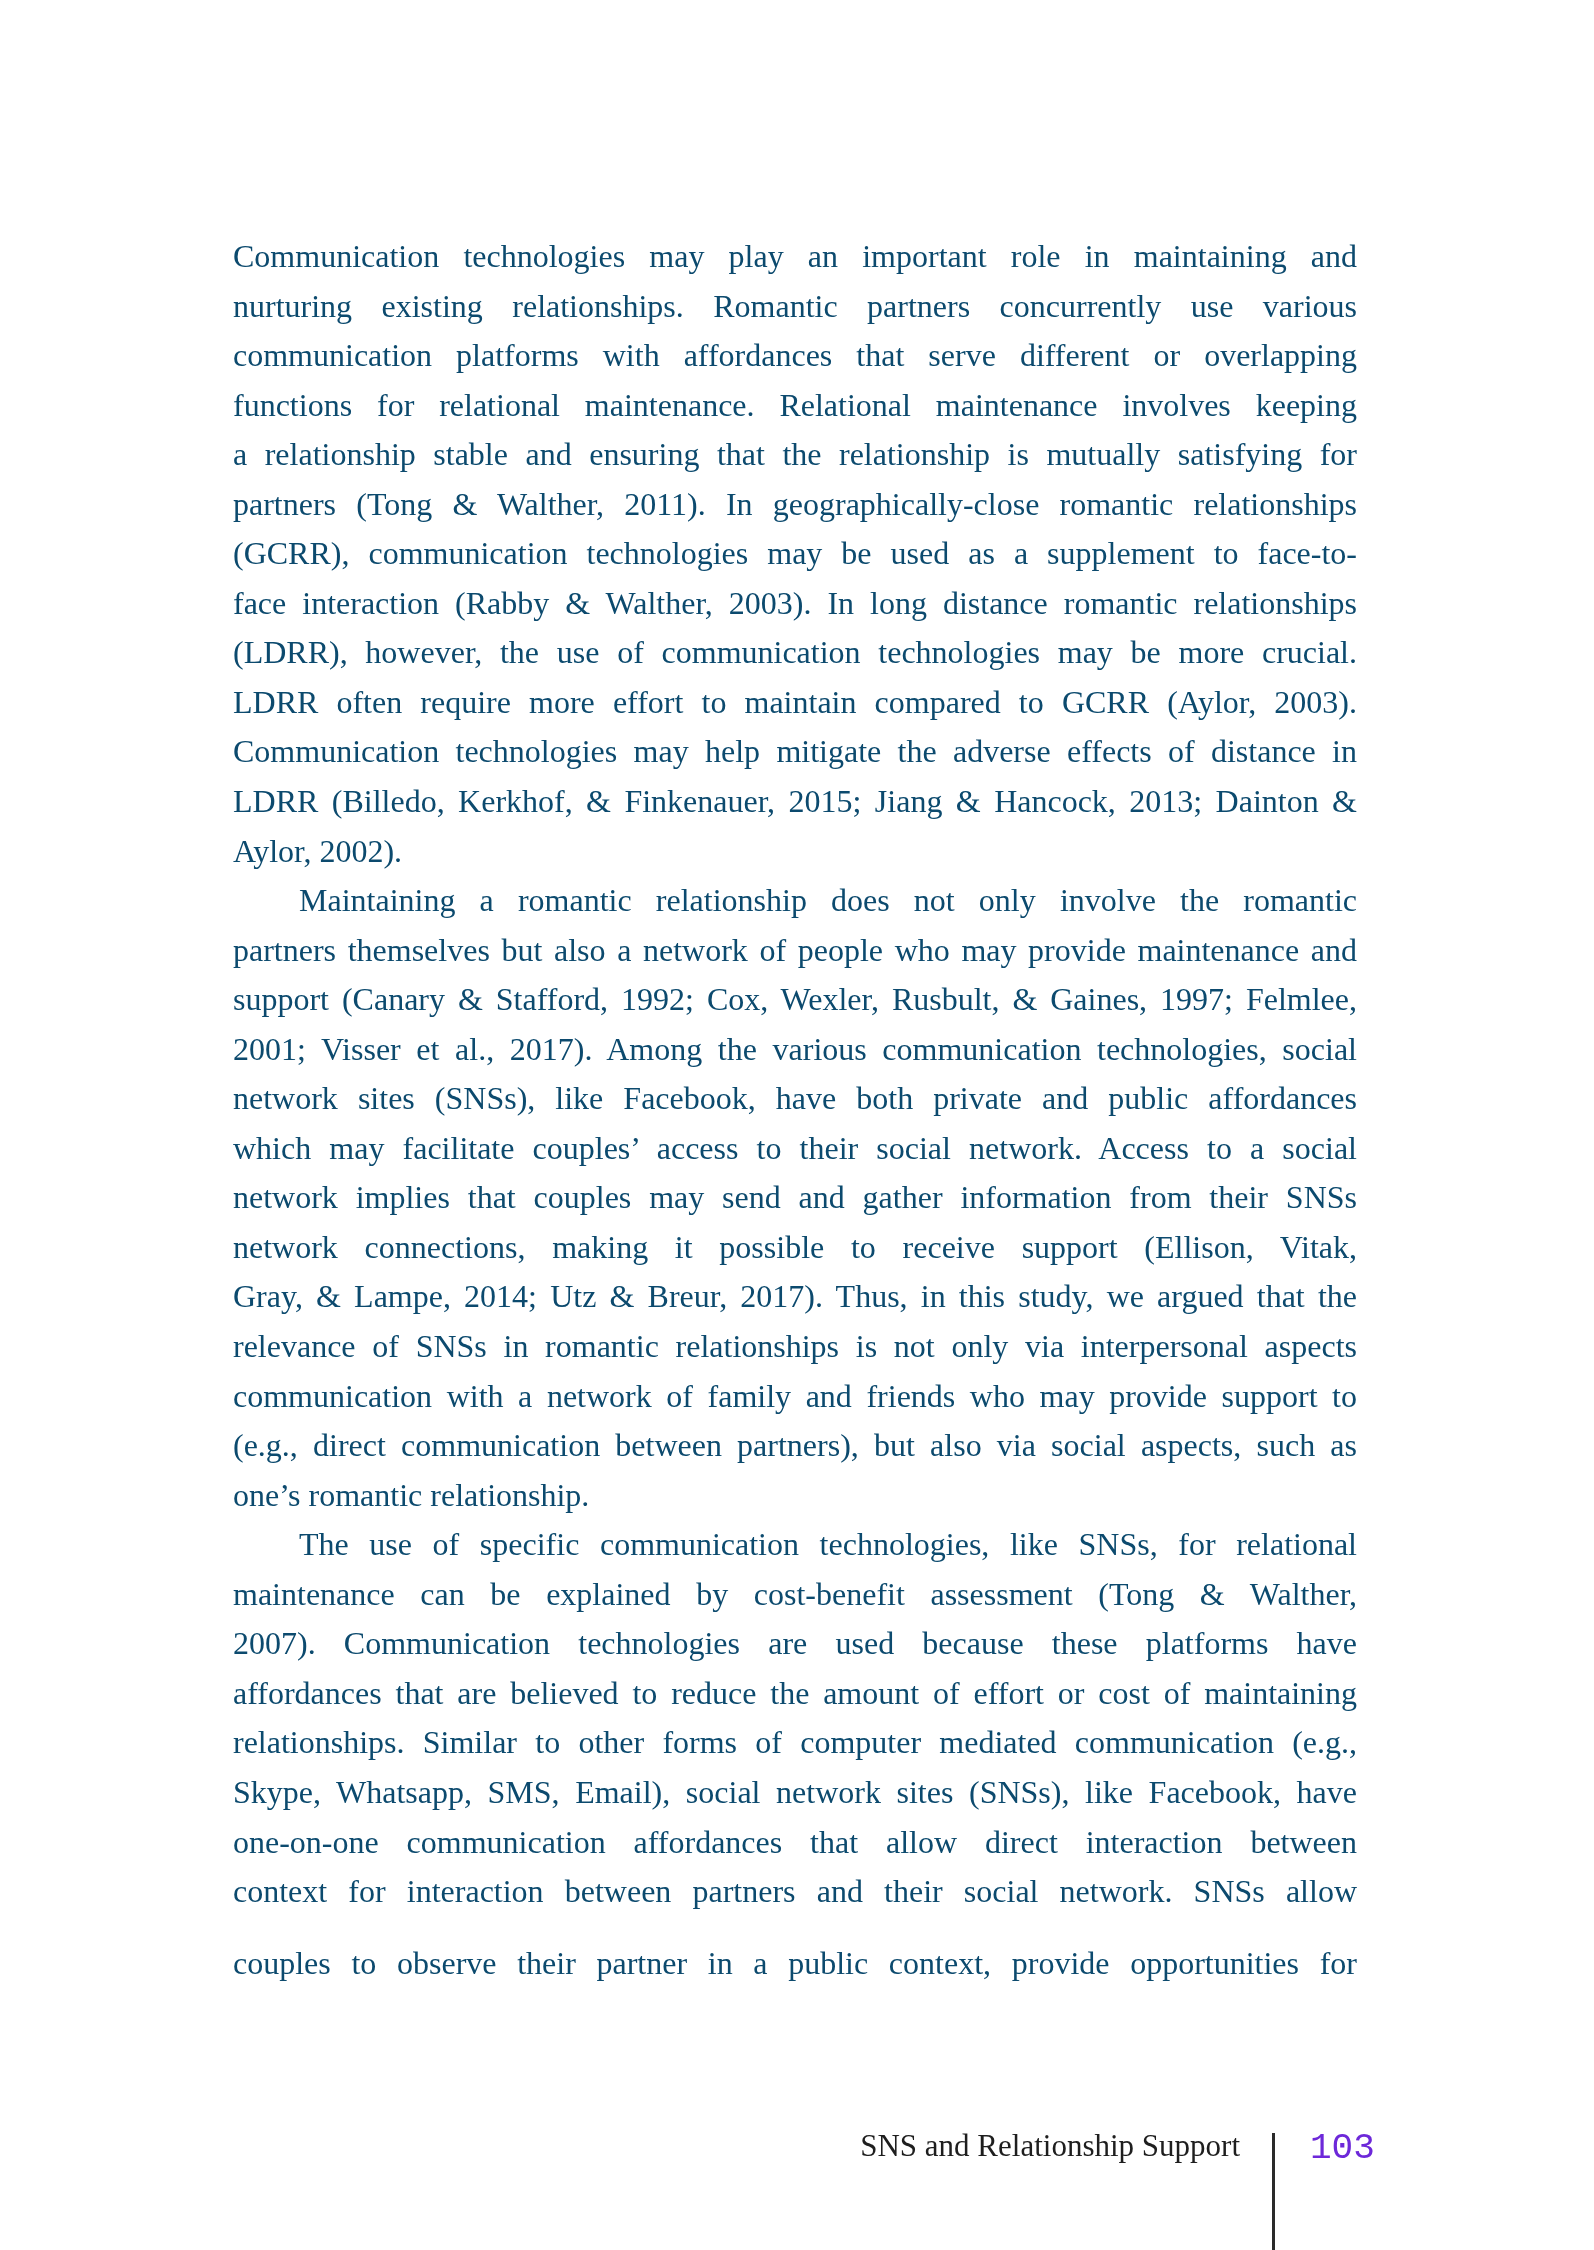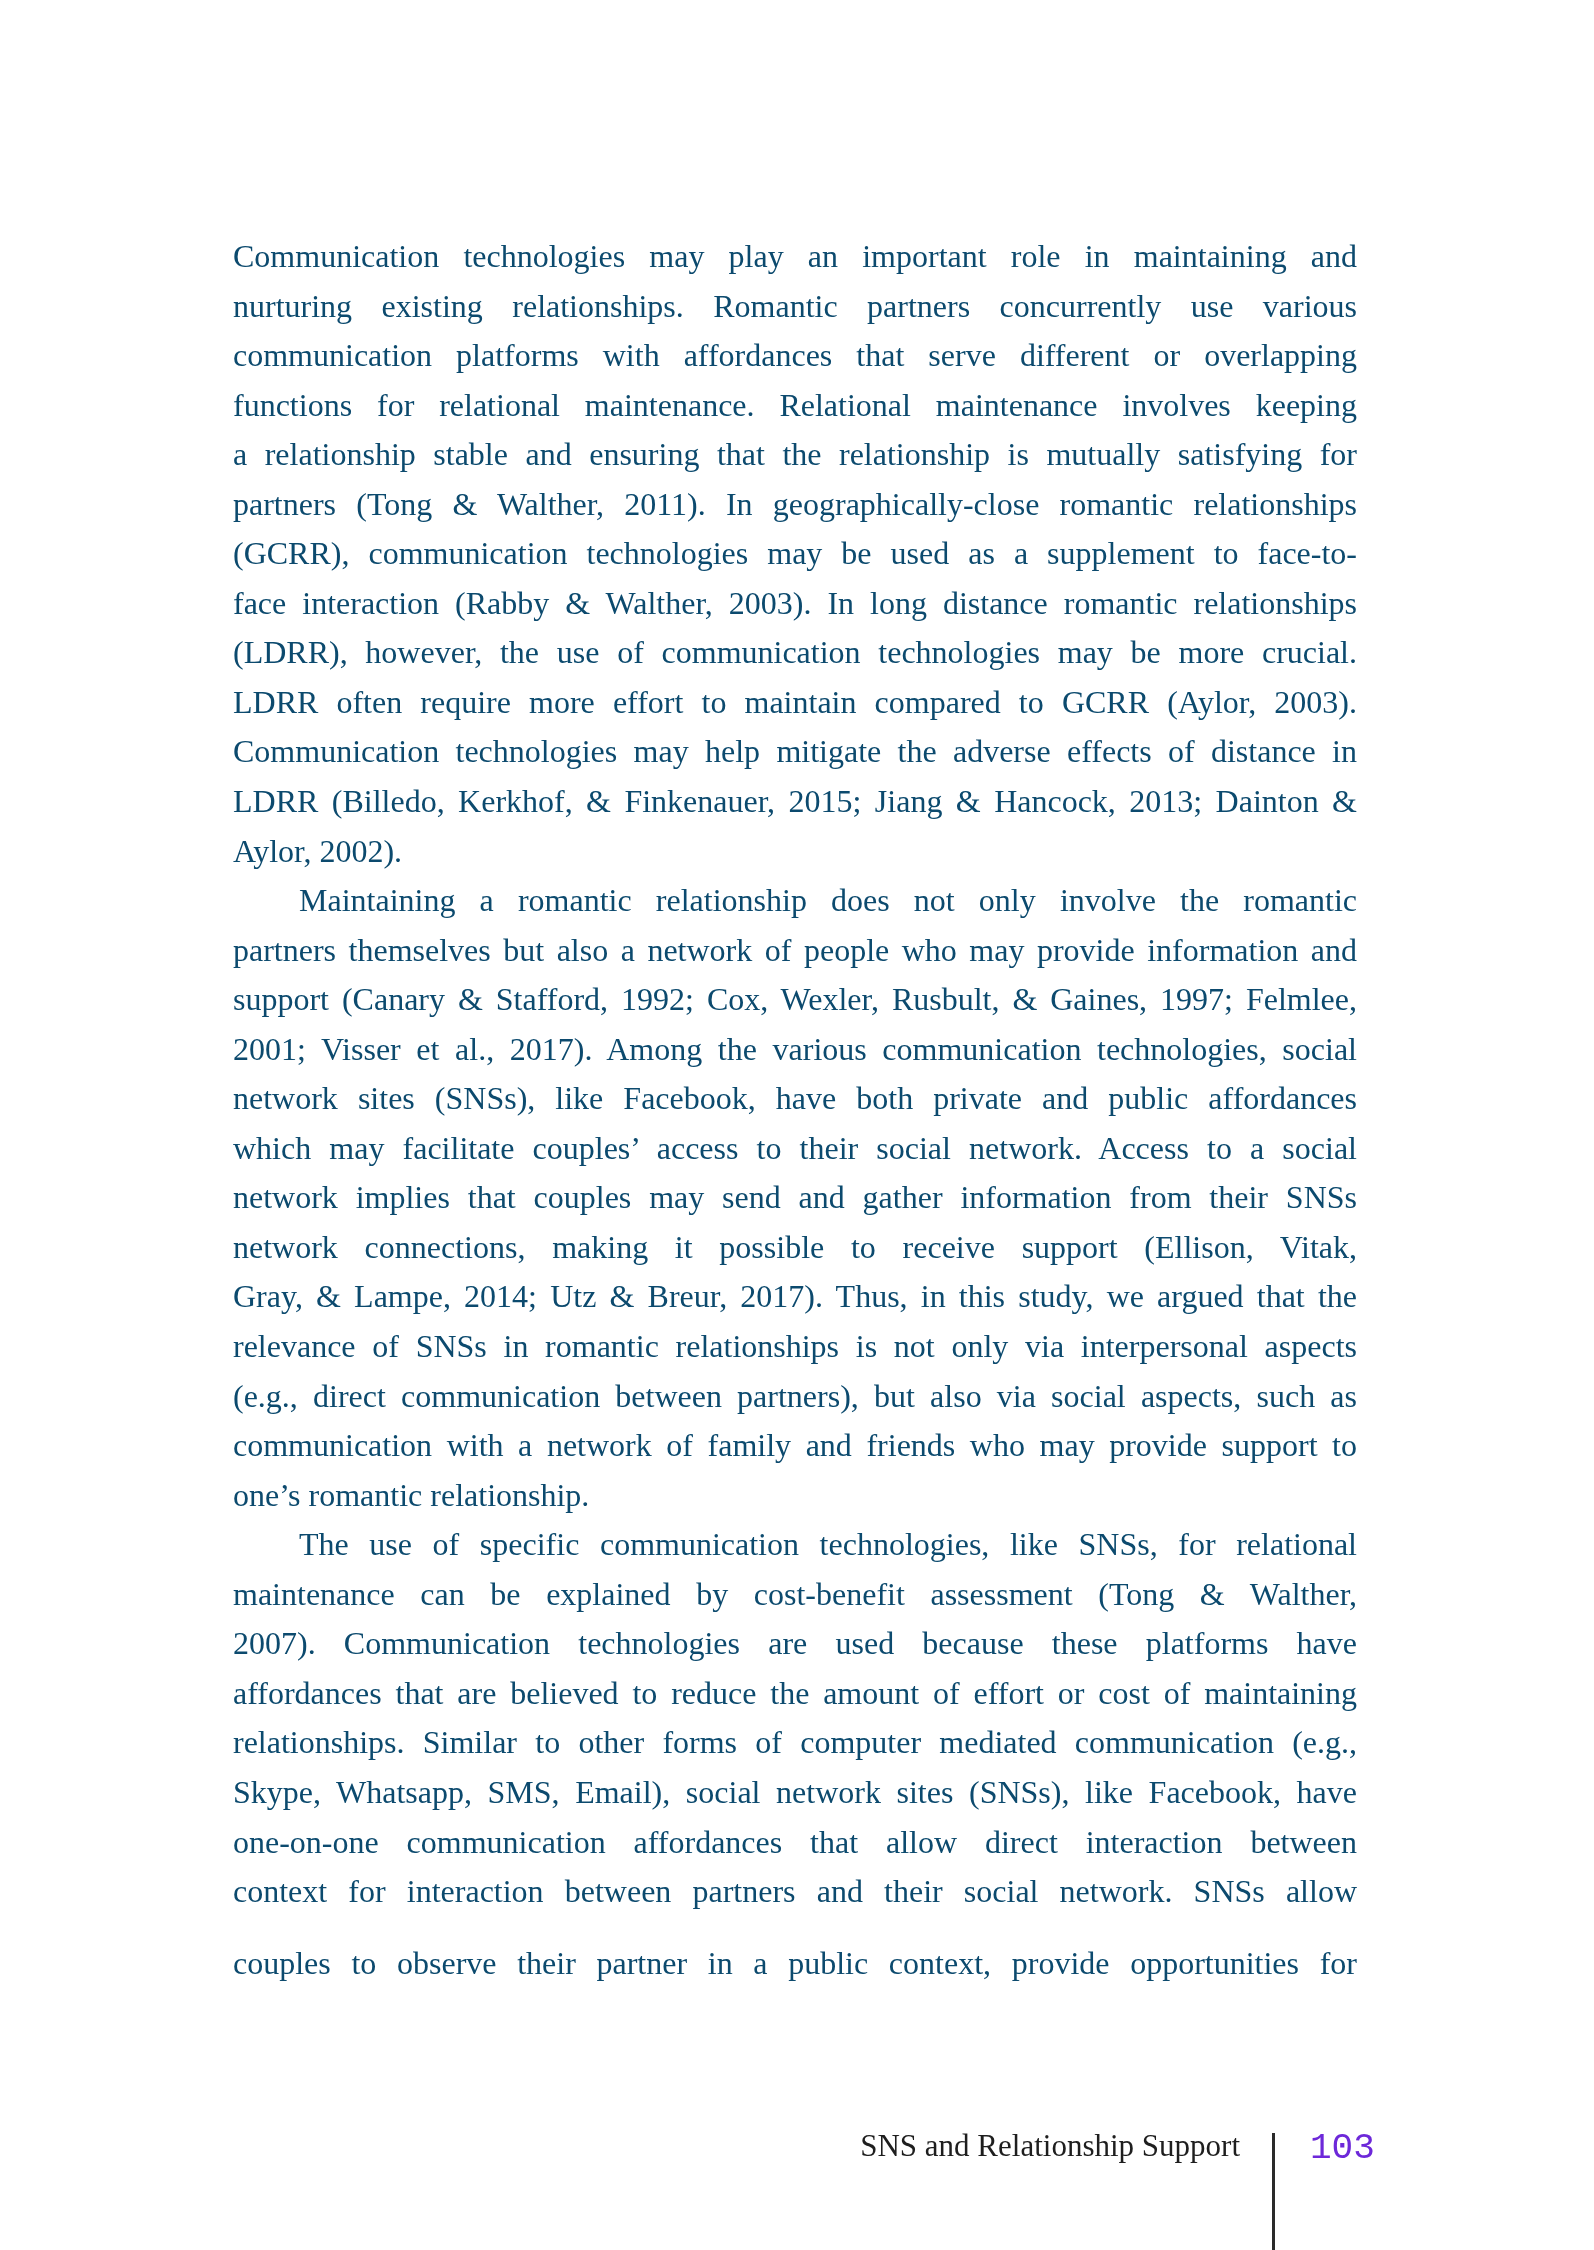--- a/index.html
+++ b/index.html
@@ -39,31 +39,31 @@
       <span class="line" style="white-space: normal; height: 49.55px; overflow: visible;">(GCRR), communication technologies may be used as a supplement to face-to-</span>
       <span class="line" style="white-space: normal; height: 49.55px; overflow: visible;">face interaction (Rabby &amp; Walther, 2003). In long distance romantic relationships</span>
       <span class="line" style="white-space: normal; height: 49.55px; overflow: visible;">(LDRR), however, the use of communication technologies may be more crucial.</span>
       <span class="line" style="white-space: normal; height: 49.55px; overflow: visible;">LDRR often require more effort to maintain compared to GCRR (Aylor, 2003).</span>
       <span class="line" style="white-space: normal; height: 49.55px; overflow: visible;">Communication technologies may help mitigate the adverse effects of distance in</span>
       <span class="line" style="white-space: normal; height: 49.55px; overflow: visible;">LDRR (Billedo, Kerkhof, &amp; Finkenauer, 2015; Jiang &amp; Hancock, 2013; Dainton &amp;</span>
       <span class="line last" style="white-space: normal; height: 49.55px; overflow: visible;">Aylor, 2002).</span>
     </p>
     <p class="para">
       <span class="line" style="padding-left: 66px; white-space: normal; height: 49.55px; overflow: visible;">Maintaining a romantic relationship does not only involve the romantic</span>
-      <span class="line" style="white-space: normal; height: 49.55px; overflow: visible;">partners themselves but also a network of people who may provide information and</span>
+      <span class="line" style="white-space: normal; height: 49.55px; overflow: visible;">partners themselves but also a network of people who may provide maintenance and</span>
       <span class="line" style="white-space: normal; height: 49.55px; overflow: visible;">support (Canary &amp; Stafford, 1992; Cox, Wexler, Rusbult, &amp; Gaines, 1997; Felmlee,</span>
       <span class="line" style="white-space: normal; height: 49.55px; overflow: visible;">2001; Visser et al., 2017). Among the various communication technologies, social</span>
       <span class="line" style="white-space: normal; height: 49.55px; overflow: visible;">network sites (SNSs),  like Facebook, have both private and public affordances</span>
       <span class="line" style="white-space: normal; height: 49.55px; overflow: visible;">which may facilitate couples’ access to their social network. Access to a social</span>
       <span class="line" style="white-space: normal; height: 49.55px; overflow: visible;">network implies that couples may send and gather information from their SNSs</span>
       <span class="line" style="white-space: normal; height: 49.55px; overflow: visible;">network connections, making it possible to receive support (Ellison, Vitak,</span>
       <span class="line" style="white-space: normal; height: 49.55px; overflow: visible;">Gray, &amp; Lampe, 2014; Utz &amp; Breur, 2017). Thus, in this study, we argued that the</span>
       <span class="line" style="white-space: normal; height: 49.55px; overflow: visible;">relevance of SNSs in romantic relationships is not only via interpersonal aspects</span>
+      <span class="line" style="white-space: normal; height: 49.55px; overflow: visible;">communication with a network of family and friends who may provide support to</span>
       <span class="line" style="white-space: normal; height: 49.55px; overflow: visible;">(e.g., direct communication between partners), but also via social aspects, such as</span>
-      <span class="line" style="white-space: normal; height: 49.55px; overflow: visible;">communication with a network of family and friends who may provide support to</span>
       <span class="line last" style="white-space: normal; height: 49.55px; overflow: visible;">one’s romantic relationship.</span>
     </p>
     <p class="para">
       <span class="line" style="padding-left: 66px; white-space: normal; height: 49.55px; overflow: visible;">The use of specific communication technologies, like SNSs, for relational</span>
       <span class="line" style="white-space: normal; height: 49.55px; overflow: visible;">maintenance can be explained by cost-benefit assessment (Tong &amp; Walther,</span>
       <span class="line" style="white-space: normal; height: 49.55px; overflow: visible;">2007). Communication technologies are used because these platforms have</span>
       <span class="line" style="white-space: normal; height: 49.55px; overflow: visible;">affordances that are believed to reduce the amount of effort or cost of maintaining</span>
       <span class="line" style="white-space: normal; height: 49.55px; overflow: visible;">relationships. Similar to other forms of computer mediated communication (e.g.,</span>
       <span class="line" style="white-space: normal; height: 49.55px; overflow: visible;">Skype, Whatsapp, SMS, Email), social network sites (SNSs), like Facebook, have</span>
       <span class="line" style="white-space: normal; height: 49.55px; overflow: visible;">one-on-one communication affordances that allow direct interaction between</span>

